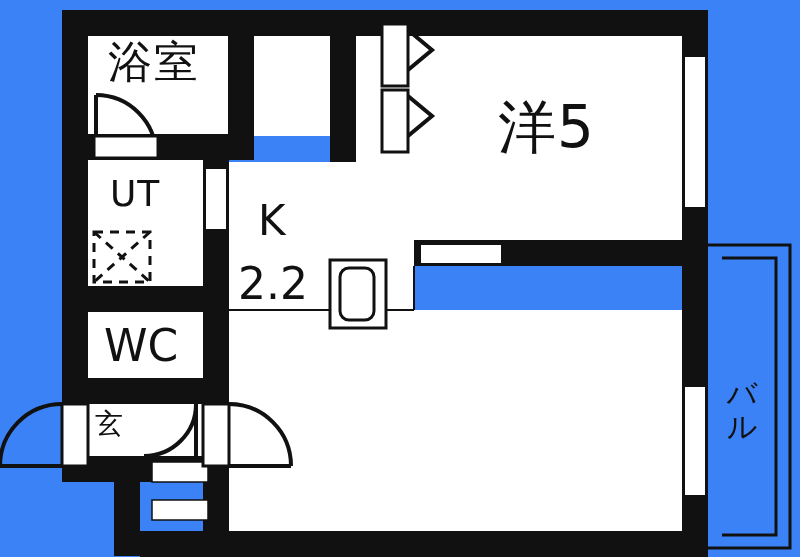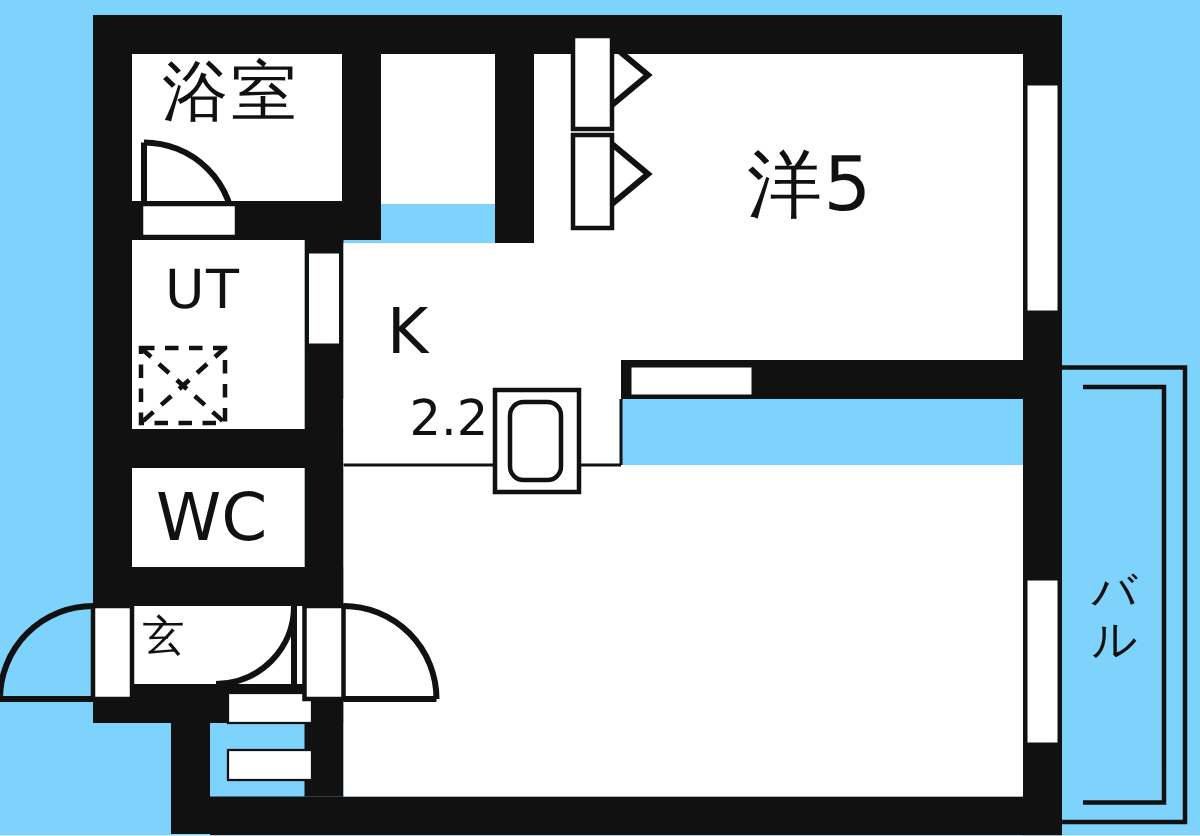--- a/index.html
+++ b/index.html
@@ -1,28 +1,28 @@
 <!DOCTYPE html>
 <html><head>
 <meta charset="utf-8">
 <title>Floor Plan</title>
 <style>
   html,body{margin:0;padding:0;background:#ffffff;}
   body{font-family:"Liberation Sans","DejaVu Sans",sans-serif;}
-  #plan{position:relative;width:800px;height:557px;background:#7dd3fc;overflow:hidden;}
+  #plan{position:relative;width:800px;height:557px;background:#3b82f6;overflow:hidden;}
   #plan svg{position:absolute;left:0;top:0;}
   .lbl{position:absolute;color:#111111;font-family:"DejaVu Sans","Liberation Sans",sans-serif;
        white-space:pre;line-height:1;user-select:none;}
   .lbl-bath{font-size:44px;letter-spacing:2px;}
   .lbl-ut{font-size:36px;letter-spacing:1px;}
   .lbl-wc{font-size:44px;letter-spacing:0px;}
   .lbl-gen{font-size:28px;}
   .lbl-k{font-size:42px;}
-  .lbl-k2{font-size:33px;margin-left:35px;}
-  .lbl-yo{font-size:50px;letter-spacing:1px;}
+  .lbl-k2{font-size:44px;}
+  .lbl-yo{font-size:58px;letter-spacing:1px;}
   .lbl-ld{font-size:48px;letter-spacing:1px;}
   .lbl-bal{font-size:30px;writing-mode:vertical-rl;text-orientation:upright;letter-spacing:2px;}
 </style>
 </head>
 <body>
 
 <div id="plan">
 
   <svg width="800" height="557" viewBox="0 0 800 557">
 

